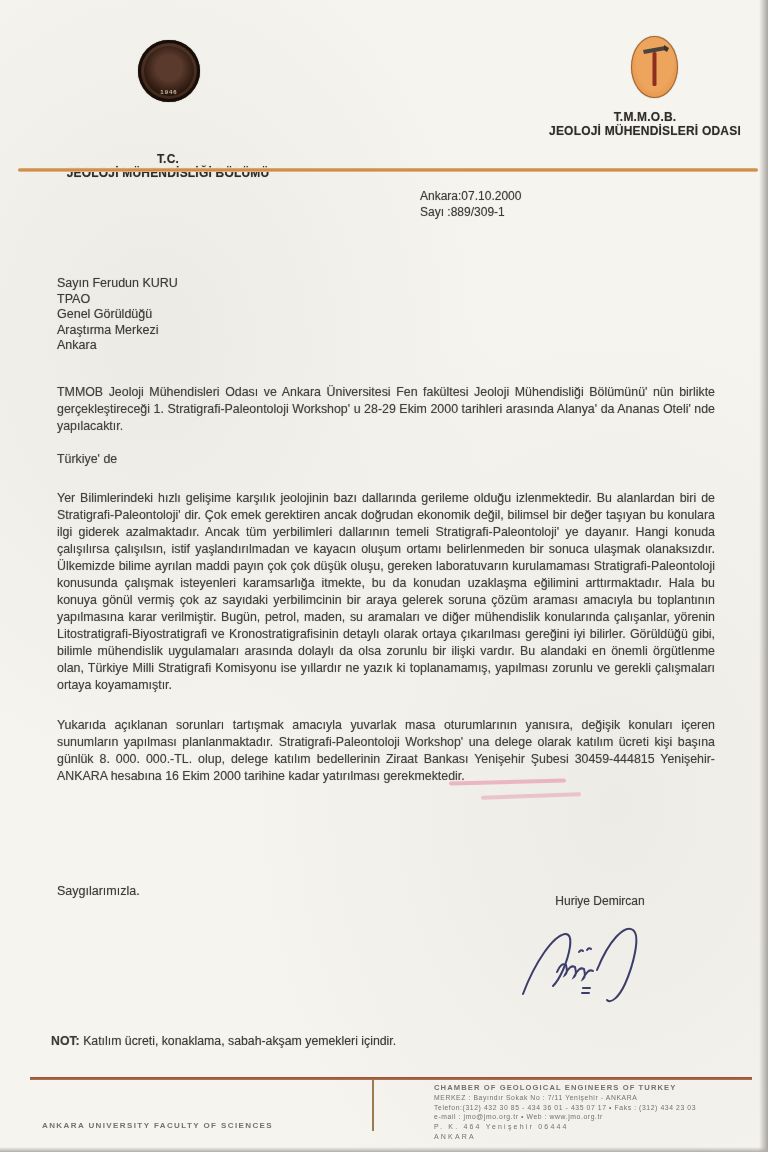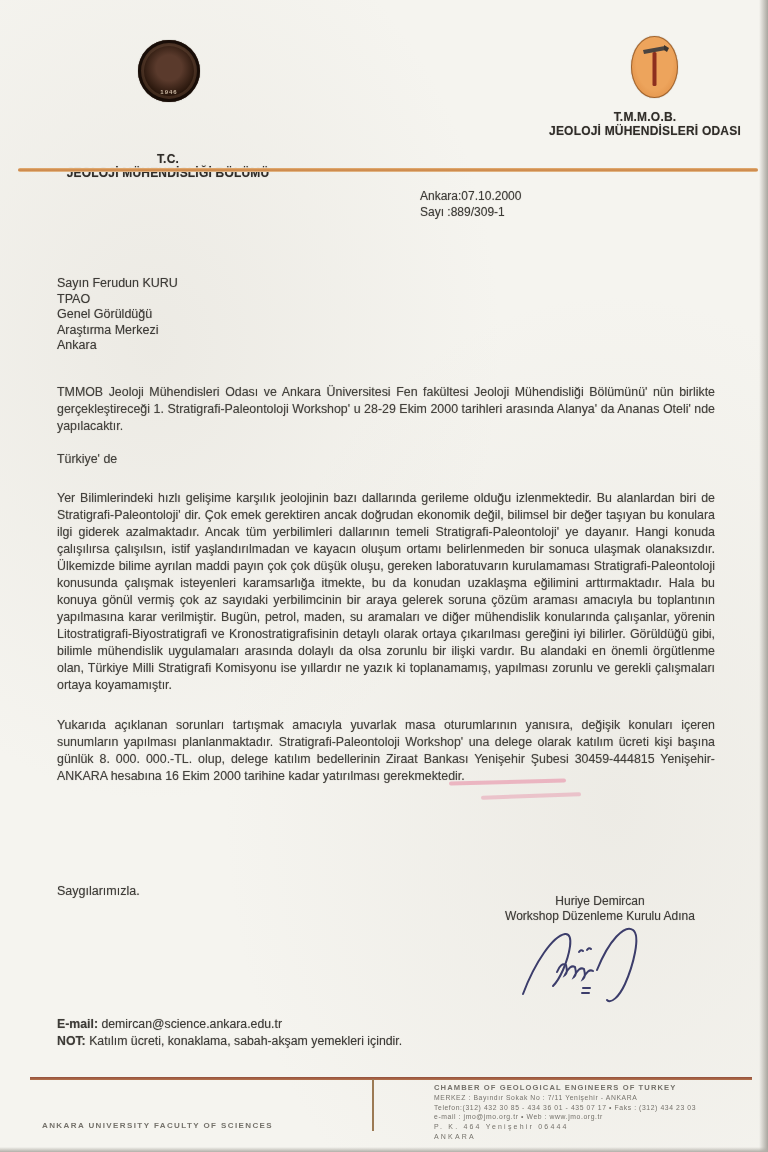--- a/index.html
+++ b/index.html
@@ -57,21 +57,21 @@
     border-radius:3px;transform:rotate(-1.5deg);}
   .hl2{left:481px;top:794px;width:100px;height:4px;background:#e8a0b2;opacity:.55;
     border-radius:3px;transform:rotate(-2deg);}
 
   
   .sig-block{left:455px;top:894px;width:290px;text-align:center;font-size:12px;line-height:15px;}
   .sig-svg{left:505px;top:922px;}
 
   
   .foot-email{left:57px;top:1016px;font-size:12.3px;line-height:16px;}
-  .foot-not{left:57px;top:1033px;font-size:12.3px;line-height:16px;}
+  .foot-not{left:51px;top:1033px;font-size:12.3px;line-height:16px;}
   .b{font-weight:700;}
 
   
   .rule-footer{left:30px;top:1077px;width:722px;height:3px;
     background:linear-gradient(to bottom,#93503c,#b4714c);}
   .vdiv{left:372px;top:1079px;width:2px;height:52px;background:#9c7a54;}
   .footer-left{left:42px;top:1086px;width:320px;color:#75726b;}
   .fl1,.fl2{font-size:8px;letter-spacing:1.4px;line-height:10px;font-weight:700;margin-top:35px;}
   .fl3{font-size:8px;letter-spacing:2.6px;line-height:10px;font-weight:400;}
   .fl4{font-size:7px;letter-spacing:.2px;line-height:9px;}
@@ -123,39 +123,34 @@
   <div class="abs para p1 blur">TMMOB Jeoloji Mühendisleri Odası ve Ankara Üniversitesi Fen fakültesi Jeoloji Mühendisliği Bölümünü' nün birlikte gerçekleştireceği 1. Stratigrafi-Paleontoloji Workshop' u 28-29 Ekim 2000 tarihleri arasında Alanya' da Ananas Oteli' nde yapılacaktır.</div>
   <div class="abs p2h blur">Türkiye' de</div>
   <div class="abs para p2 blur">Yer Bilimlerindeki hızlı gelişime karşılık jeolojinin bazı dallarında gerileme olduğu izlenmektedir. Bu alanlardan biri de Stratigrafi-Paleontoloji' dir. Çok emek gerektiren ancak doğrudan ekonomik değil, bilimsel bir değer taşıyan bu konulara ilgi giderek azalmaktadır. Ancak tüm yerbilimleri dallarının temeli Stratigrafi-Paleontoloji' ye dayanır. Hangi konuda çalışılırsa çalışılsın, istif yaşlandırılmadan ve kayacın oluşum ortamı belirlenmeden bir sonuca ulaşmak olanaksızdır. Ülkemizde bilime ayrılan maddi payın çok çok düşük oluşu, gereken laboratuvarın kurulamaması Stratigrafi-Paleontoloji konusunda çalışmak isteyenleri karamsarlığa itmekte, bu da konudan uzaklaşma eğilimini arttırmaktadır. Hala bu konuya gönül vermiş çok az sayıdaki yerbilimcinin bir araya gelerek soruna çözüm araması amacıyla bu toplantının yapılmasına karar verilmiştir. Bugün, petrol, maden, su aramaları ve diğer mühendislik konularında çalışanlar, yörenin Litostratigrafi-Biyostratigrafi ve Kronostratigrafisinin detaylı olarak ortaya çıkarılması gereğini iyi bilirler. Görüldüğü gibi, bilimle mühendislik uygulamaları arasında dolaylı da olsa zorunlu bir ilişki vardır. Bu alandaki en önemli örgütlenme olan, Türkiye Milli Stratigrafi Komisyonu ise yıllardır ne yazık ki toplanamamış, yapılması zorunlu ve gerekli çalışmaları ortaya koyamamıştır.</div>
   <div class="abs para p3 blur">Yukarıda açıklanan sorunları tartışmak amacıyla yuvarlak masa oturumlarının yanısıra, değişik konuları içeren sunumların yapılması planlanmaktadır.  Stratigrafi-Paleontoloji Workshop' una delege olarak katılım ücreti kişi başına günlük 8. 000. 000.-TL. olup, delege katılım bedellerinin Ziraat Bankası Yenişehir Şubesi 30459-444815 Yenişehir-ANKARA hesabına 16 Ekim 2000 tarihine kadar yatırılması gerekmektedir.</div>
   <div class="abs hl1"></div>
   <div class="abs hl2"></div>
   <div class="abs closing blur">Saygılarımızla.</div>
 
   <div class="abs sig-block blur">
     <div>Huriye Demircan</div>
-    <div>Workshop Düzenleme Kurulu Adına</div>
   </div>
   <div class="abs sig-svg">
     <svg width="180" height="85" viewBox="0 0 180 85">
       <g fill="none" stroke="#3c3d6b" stroke-width="2" stroke-linecap="round">
         <path d="M18 72 C 30 40, 48 14, 60 12 C 70 11, 64 34, 58 48 C 54 57, 50 62, 48 64"></path>
         <path d="M52 50 q 4 -10 9 -7 q 2 8 -1 10 q 5 -11 10 -8 q 2 8 -1 10 q 5 -11 10 -8 q 2 8 -1 10 q 5 -11 10 -8"></path>
         <path d="M92 48 C 104 18, 120 2, 128 8 C 136 14, 128 44, 120 62 C 114 75, 106 82, 102 78"></path>
         <path d="M74 30 q 2 -3 4 -1"></path>
         <path d="M82 28 q 2 -3 4 -1"></path>
         <path d="M78 66 h 7 M77 71 h 7"></path>
       </g>
     </svg>
   </div>
 
-  <div class="abs foot-email blur">
-    <span class="b">E-mail:</span>
-    <span>demircan@science.ankara.edu.tr</span>
-  </div>
   <div class="abs foot-not blur">
     <span class="b">NOT:</span>
     <span>Katılım ücreti, konaklama, sabah-akşam yemekleri içindir.</span>
   </div>
 
   <div class="abs rule-footer"></div>
   <div class="abs vdiv"></div>
 
   <div class="abs footer-left">
     <div class="fl1">ANKARA UNIVERSITY FACULTY OF SCIENCES</div>

